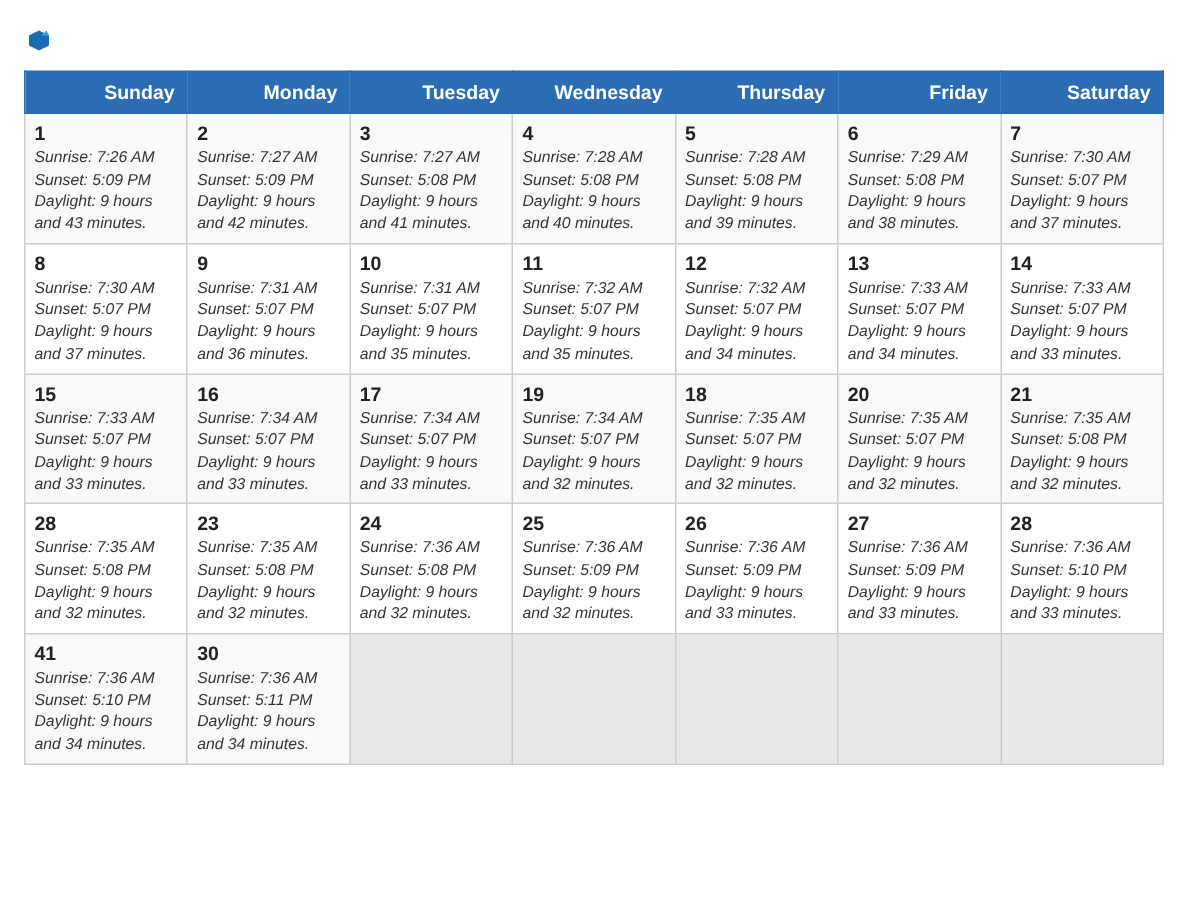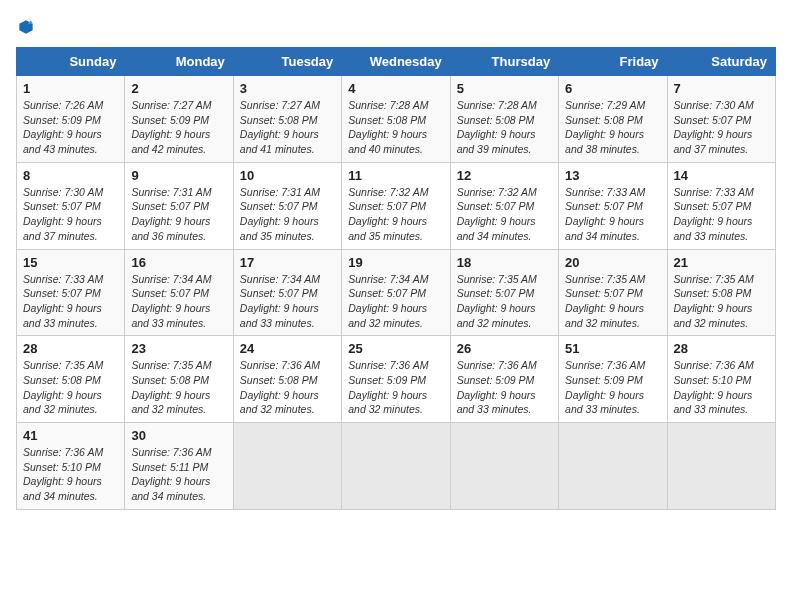--- a/index.html
+++ b/index.html
@@ -308,21 +308,21 @@
 and 32 minutes.</div>
         </td>
         <td>
           <span class="day-number">26</span>
           <div class="day-info" style="white-space: pre-line;">Sunrise: 7:36 AM
 Sunset: 5:09 PM
 Daylight: 9 hours
 and 33 minutes.</div>
         </td>
         <td>
-          <span class="day-number">51</span>
+          <span class="day-number">27</span>
           <div class="day-info" style="white-space: pre-line;">Sunrise: 7:36 AM
 Sunset: 5:09 PM
 Daylight: 9 hours
 and 33 minutes.</div>
         </td>
         <td>
           <span class="day-number">28</span>
           <div class="day-info" style="white-space: pre-line;">Sunrise: 7:36 AM
 Sunset: 5:10 PM
 Daylight: 9 hours

